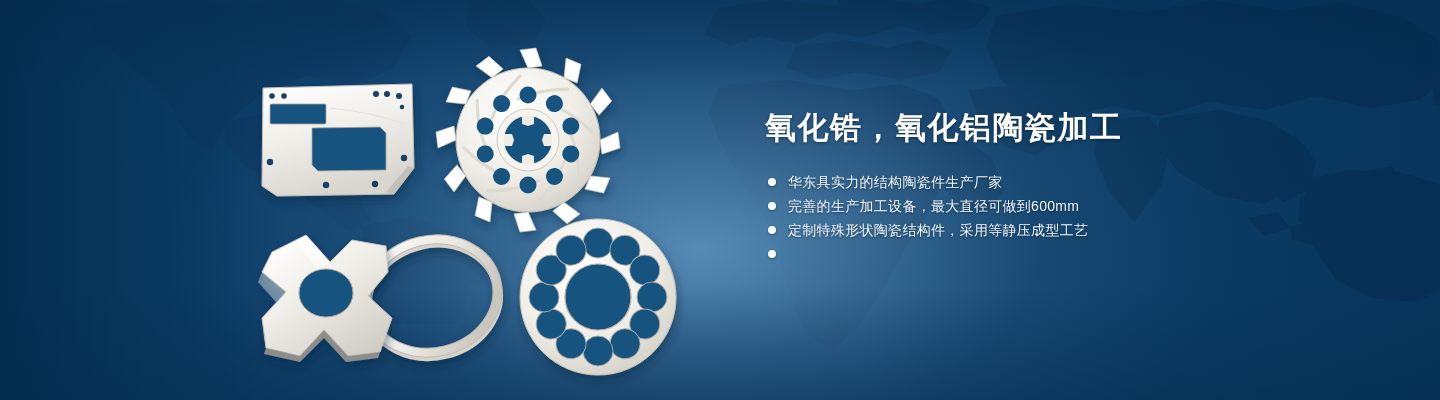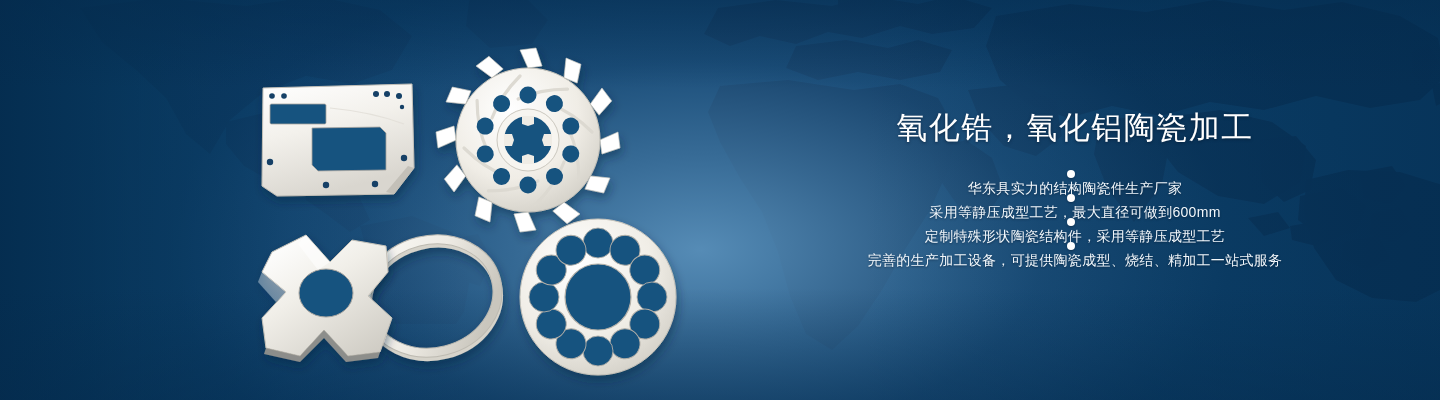--- a/index.html
+++ b/index.html
@@ -89,37 +89,35 @@
     position: absolute;
     left: 765px;
     top: 108px;
     width: 620px;
   }
   .headline {
     color: #ffffff;
     font-size: 31px;
     line-height: 40px;
     letter-spacing: 1.5px;
-    font-weight: normal;
+    font-weight: bold;
     margin: 0 0 22px 0;
     text-shadow: 0 1px 3px rgba(0,20,40,0.55);
     white-space: nowrap;
-    text-align: center;
   }
   .bullets {
     list-style: none;
     margin: 0;
     padding: 0;
   }
   .bullets li {
     display: flex;
     align-items: center;
     height: 23px;
     margin: 0 0 1px 0;
-    flex-direction: column;
   }
   .dot {
     flex: 0 0 auto;
     width: 8px;
     height: 8px;
     border-radius: 50%;
     background: #ffffff;
     margin: 0 12px 0 3px;
     box-shadow: 0 1px 2px rgba(0,20,40,0.4);
   }
@@ -361,26 +359,25 @@
 
   <div class="copy">
     <h1 class="headline">氧化锆，氧化铝陶瓷加工</h1>
     <ul class="bullets">
       <li>
         <span class="dot"></span>
         <span class="btxt">华东具实力的结构陶瓷件生产厂家</span>
       </li>
       <li>
         <span class="dot"></span>
-        <span class="btxt">采用等静压成型工艺，最大直径可做到600mm</span>
+        <span class="btxt">完善的生产加工设备，最大直径可做到600mm</span>
       </li>
       <li>
         <span class="dot"></span>
         <span class="btxt">定制特殊形状陶瓷结构件，采用等静压成型工艺</span>
       </li>
       <li>
         <span class="dot"></span>
-        <span class="btxt">完善的生产加工设备，可提供陶瓷成型、烧结、精加工一站式服务</span>
       </li>
     </ul>
   </div>
 
 </div>
 
 </body></html>

